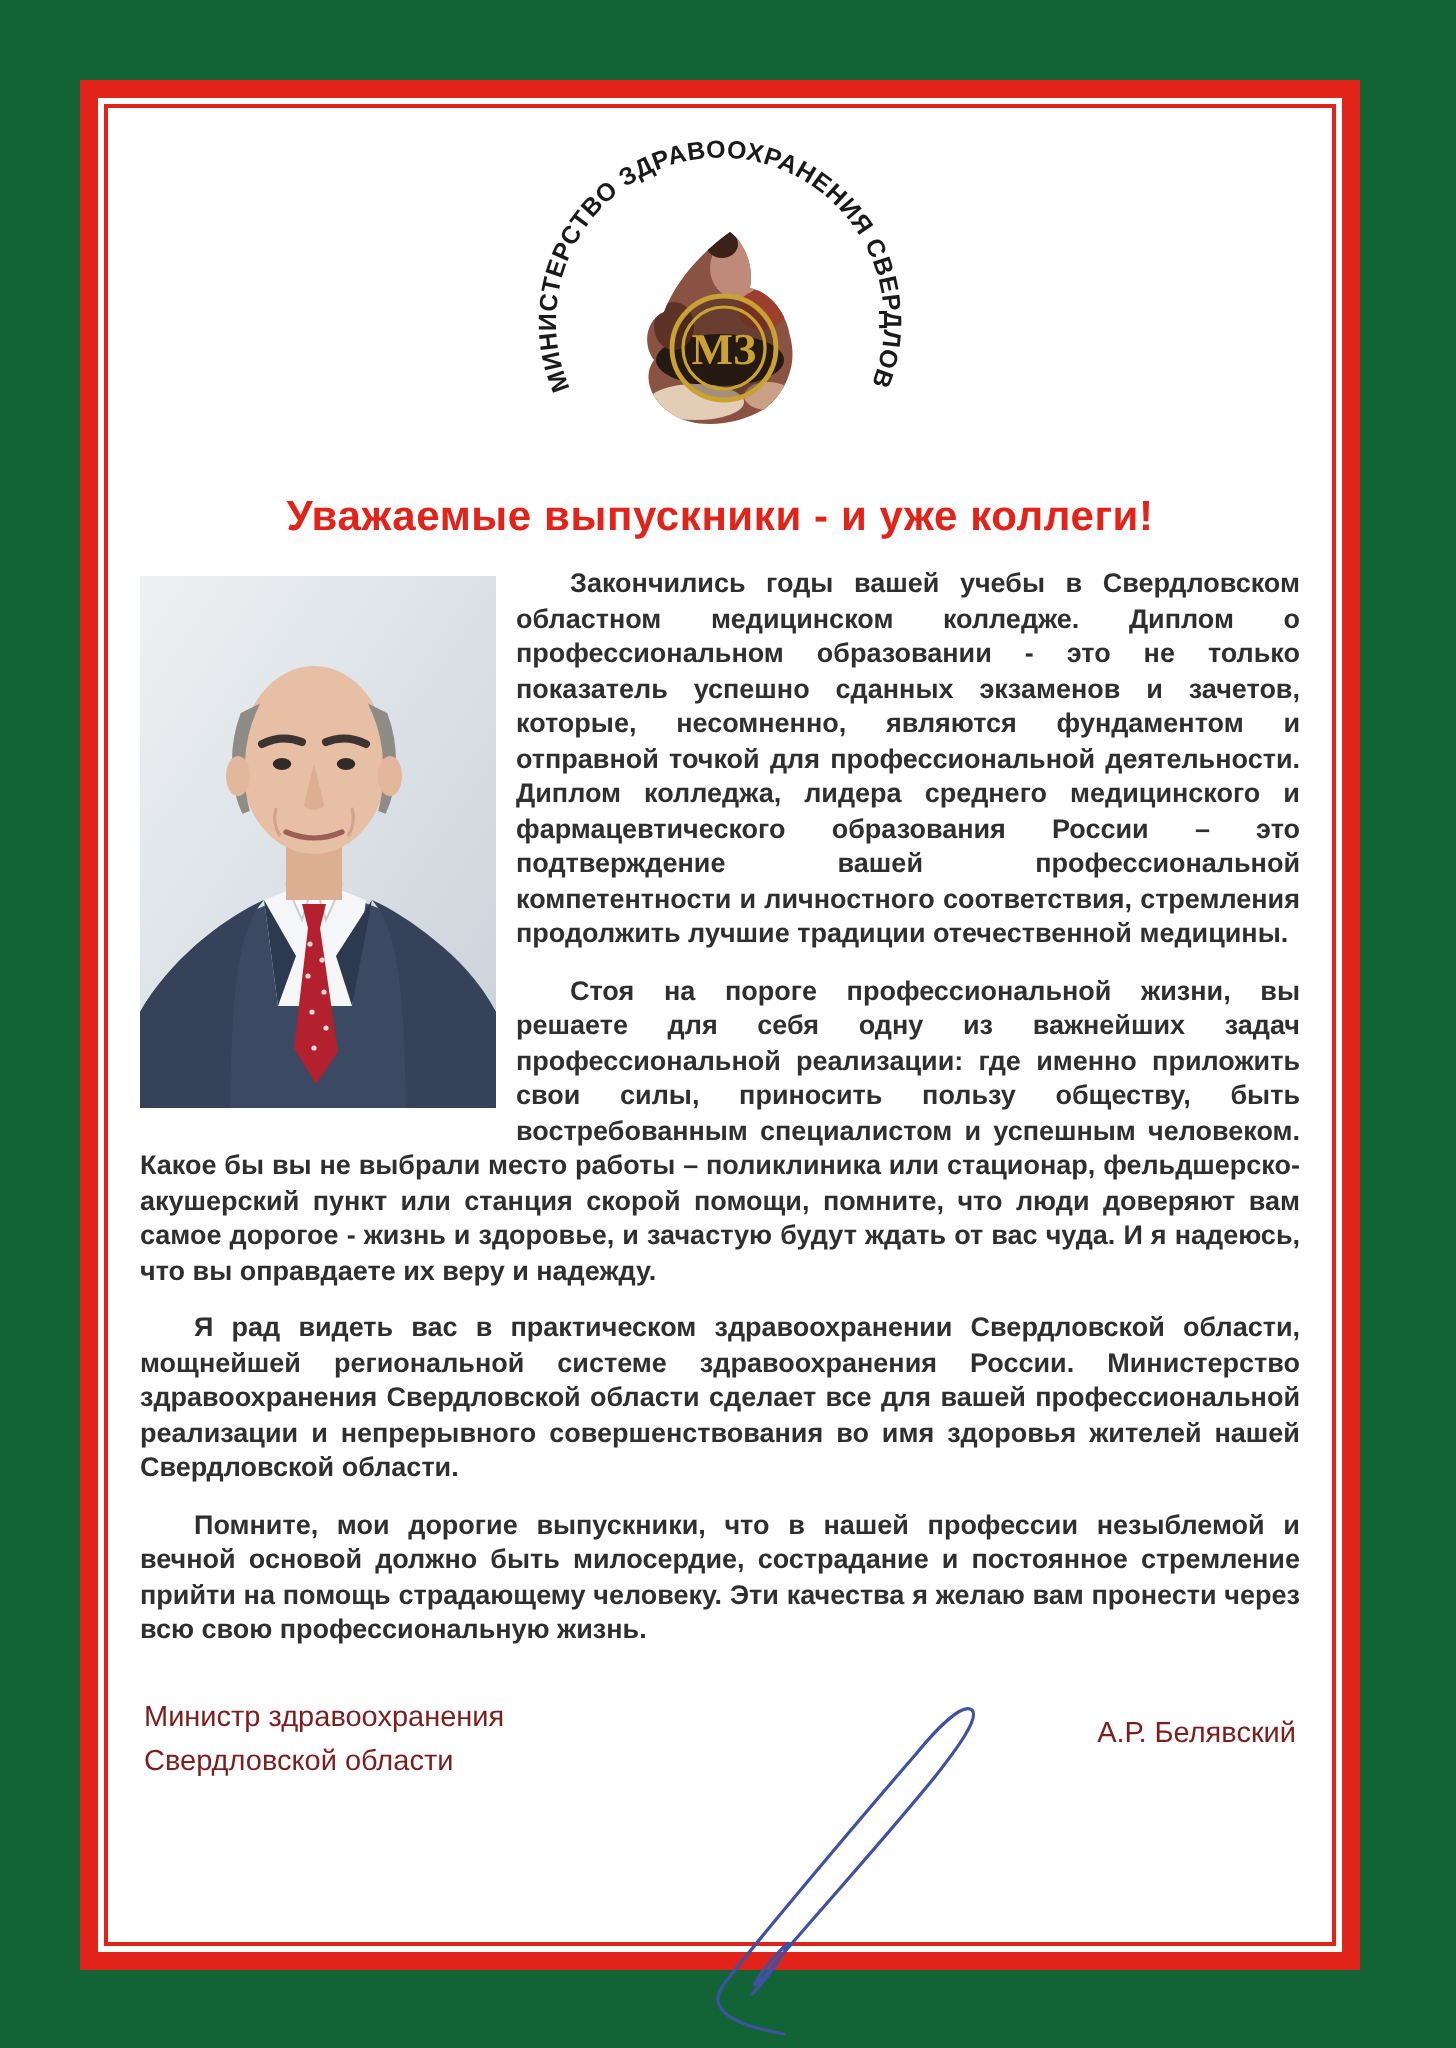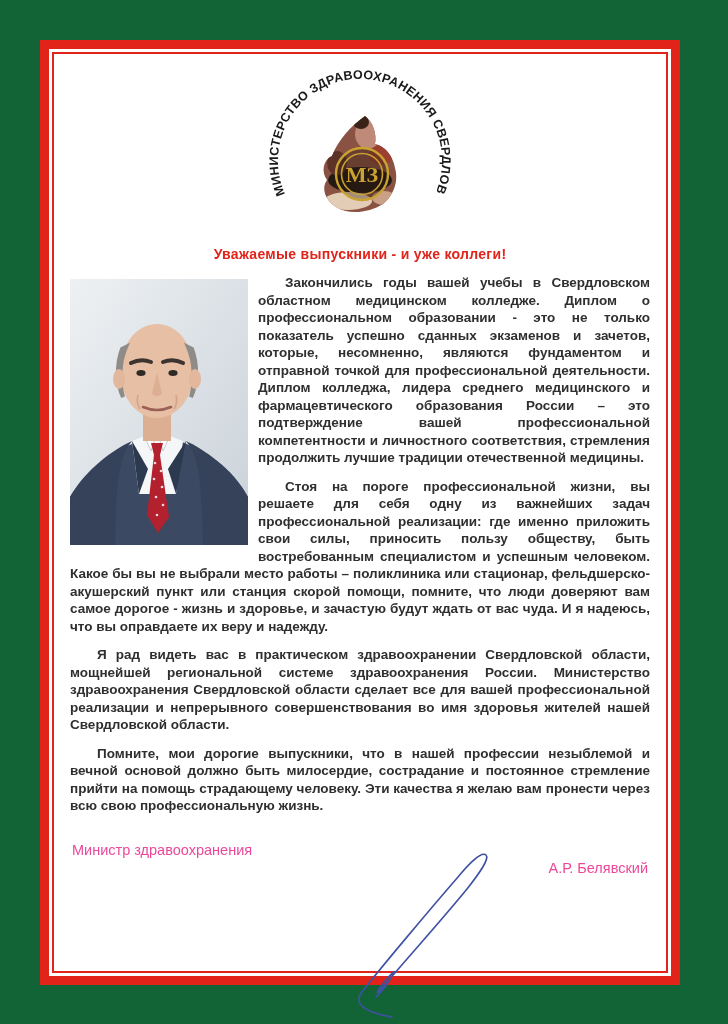--- a/index.html
+++ b/index.html
@@ -30,21 +30,21 @@
     padding: 4px 16px 0 16px;
     height: 100%;
   }
   .logo-wrap {
     width: 192px;
     margin: 2px auto 0 auto;
   }
   .heading {
     text-align: center;
     color: #e2231a;
-    font-size: 14px;
+    font-size: 21px;
     font-weight: bold;
     letter-spacing: 0.3px;
     margin: 10px 0 12px 0;
   }
   .body-text {
     color: #2f2f2f;
     font-size: 13.5px;
     line-height: 17.5px;
     text-align: justify;
   }
@@ -58,25 +58,25 @@
     width: 178px;
     height: 266px;
     margin: 5px 10px 3px 0;
     background: #dfe5ea;
   }
   .photo svg { display: block; }
   .footer {
     display: flex;
     justify-content: space-between;
     margin: 24px 2px 0 2px;
-    color: #ec4899;
+    color: #7f1d1d;
     font-size: 14.5px;
     line-height: 22px;
   }
-  .footer .name { margin-top: 18px; }
+  .footer .name { margin-top: 8px; }
   .signature {
     position: absolute;
     left: 340px;
     top: 845px;
     width: 170px;
     height: 175px;
     pointer-events: none;
   }
 </style>
 </head>
@@ -183,20 +183,21 @@
           </div>
           <p>Закончились годы вашей учебы в Свердловском областном медицинском колледже. Диплом о профессиональном образовании - это не только показатель успешно сданных экзаменов и зачетов, которые, несомненно, являются фундаментом и отправной точкой для профессиональной деятельности. Диплом колледжа, лидера среднего медицинского и фармацевтического образования России – это подтверждение вашей профессиональной компетентности и личностного соответствия, стремления продолжить лучшие традиции отечественной медицины.</p>
           <p>Стоя на пороге профессиональной жизни, вы решаете для себя одну из важнейших задач профессиональной реализации: где именно приложить свои силы, приносить пользу обществу, быть востребованным специалистом и успешным человеком. Какое бы вы не выбрали место работы – поликлиника или стационар, фельдшерско-акушерский пункт или станция скорой помощи, помните, что люди доверяют вам самое дорогое - жизнь и здоровье, и зачастую будут ждать от вас чуда. И я надеюсь, что вы оправдаете их веру и надежду.</p>
           <p>Я рад видеть вас в практическом здравоохранении Свердловской области, мощнейшей региональной системе здравоохранения России. Министерство здравоохранения Свердловской области сделает все для вашей профессиональной реализации и непрерывного совершенствования во имя здоровья жителей нашей Свердловской области.</p>
           <p>Помните, мои дорогие выпускники, что в нашей профессии незыблемой и вечной основой должно быть милосердие, сострадание и постоянное стремление прийти на помощь страдающему человеку. Эти качества я желаю вам пронести через всю свою профессиональную жизнь.</p>
         </div>
 
         <div class="footer">
           <div>
             <div>Министр здравоохранения</div>
+            <div>Свердловской области</div>
           </div>
           <div class="name">А.Р. Белявский</div>
         </div>
 
       </div>
     </div>
   </div>
 
   <svg class="signature" viewBox="0 0 170 175">
     <path d="M 52,172 C 28,168 12,160 22,147

